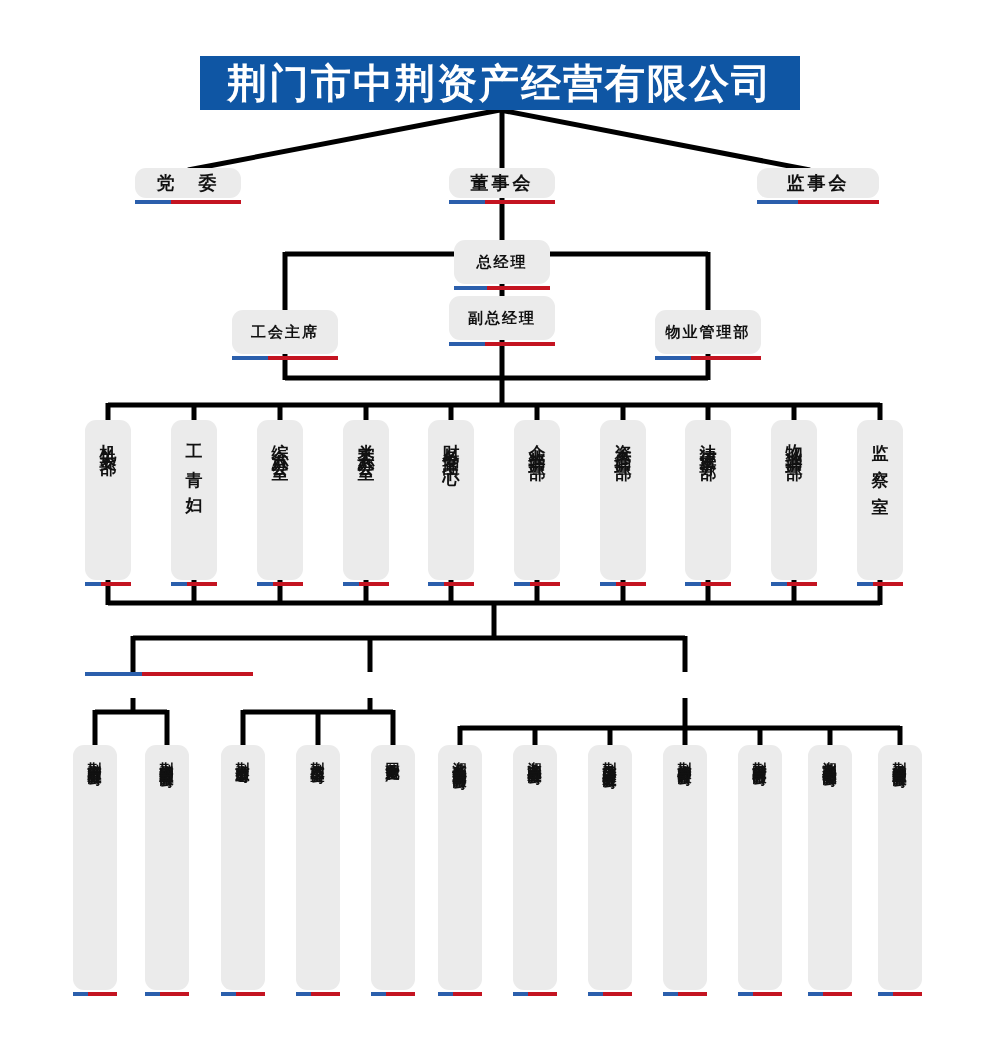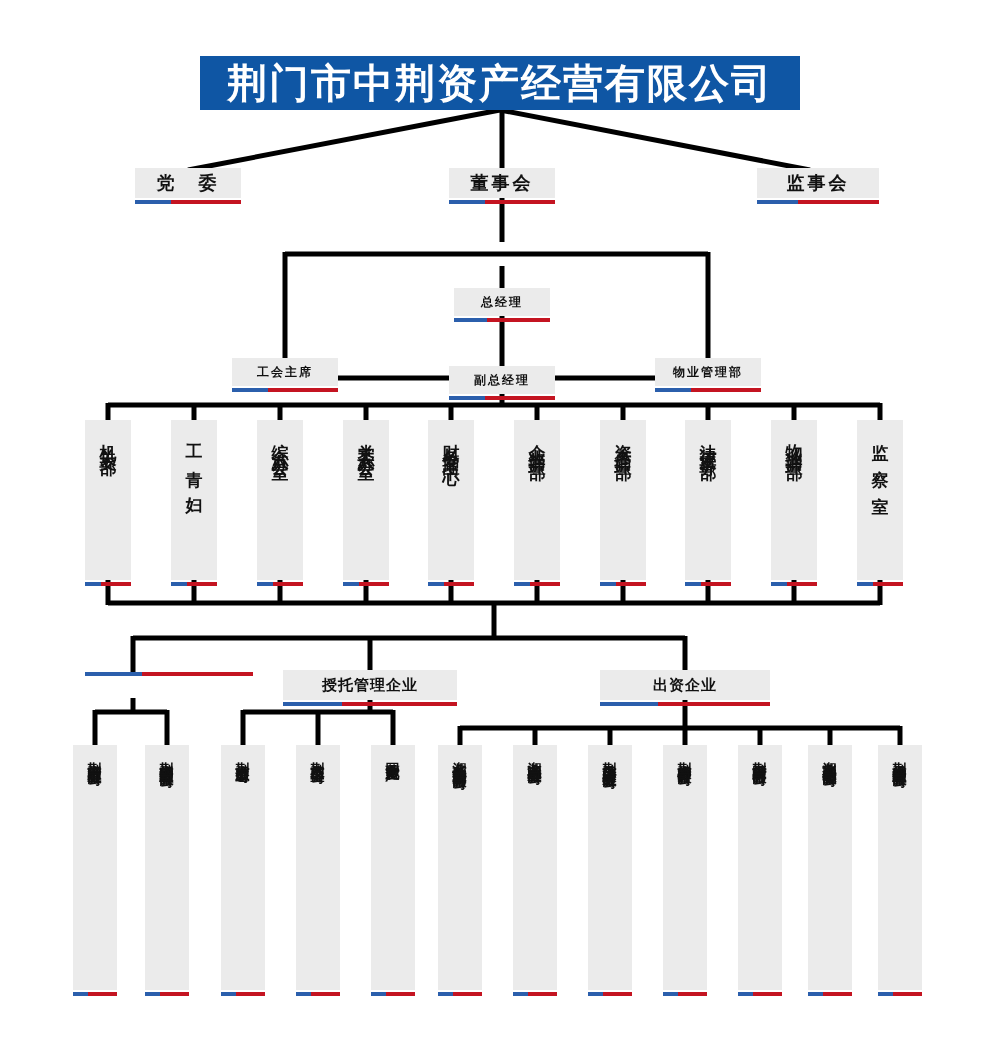--- a/index.html
+++ b/index.html
@@ -12,25 +12,25 @@
   *{margin:0;padding:0;box-sizing:border-box;}
   html,body{background:#ffffff;}
   body{font-family:"Liberation Sans","DejaVu Sans",sans-serif;}
   .canvas{position:relative;width:1000px;height:1038px;background:#ffffff;overflow:hidden;}
   svg.wires{position:absolute;left:0;top:0;z-index:1;}
   .banner{position:absolute;z-index:2;background:var(--banner_blue);color:#ffffff;
     display:flex;align-items:center;justify-content:center;
     font-weight:bold;font-size:40px;letter-spacing:2px;white-space:nowrap;}
   .node{position:absolute;z-index:2;}
   .plate{background:var(--box_gray);width:100%;display:flex;align-items:center;justify-content:center;
-    font-weight:bold;color:#111111;white-space:pre;}
+    font-weight:bold;color:#111111;white-space:pre;border-radius:11px;}
   .bicolor{height:4px;margin-top:2px;width:100%;
     background:linear-gradient(to right,var(--underline_blue) 0 34%,var(--underline_red) 34% 100%);}
   .lvl  .plate{height:30px;font-size:18px;letter-spacing:3px;}
-  .sm   .plate{height:28px;font-size:12px;letter-spacing:2px;margin-top:48px;}
+  .sm   .plate{height:44px;font-size:15px;letter-spacing:2px;}
   .grp  .plate{height:30px;font-size:15px;letter-spacing:1px;}
   .dept .plate{height:160px;writing-mode:vertical-rl;justify-content:flex-start;
     padding-top:10px;font-size:17px;letter-spacing:5px;}
   .comp .plate{height:245px;writing-mode:vertical-rl;justify-content:flex-start;
     padding-top:6px;font-size:14px;letter-spacing:1px;}
 </style>
 </head>
 <body>
 
 <div class="canvas">
@@ -111,21 +111,21 @@
 
   <div class="node sm" style="left:454px;top:240px;width:96px">
     <div class="plate">总经理</div>
     <div class="bicolor"></div>
   </div>
 
   <div class="node sm" style="left:232px;top:310px;width:106px">
     <div class="plate">工会主席</div>
     <div class="bicolor"></div>
   </div>
-  <div class="node sm" style="left:449px;top:318px;width:106px">
+  <div class="node sm" style="left:449px;top:296px;width:106px">
     <div class="plate">副总经理</div>
     <div class="bicolor"></div>
   </div>
   <div class="node sm" style="left:655px;top:310px;width:106px">
     <div class="plate">物业管理部</div>
     <div class="bicolor"></div>
   </div>
 
   <div class="node dept" style="left:85px;top:420px;width:46px">
     <div class="plate">机关支部</div>
@@ -164,28 +164,20 @@
     <div class="bicolor"></div>
   </div>
   <div class="node dept" style="left:857px;top:420px;width:46px">
     <div class="plate">监　察　室</div>
     <div class="bicolor"></div>
   </div>
 
   <div class="node grp" style="left:85px;top:670px;width:168px">
     <div class="bicolor"></div>
   </div>
-  <div class="node grp" style="left:283px;top:670px;width:174px">
-    <div class="plate">授托管理企业</div>
-    <div class="bicolor"></div>
-  </div>
-  <div class="node grp" style="left:600px;top:670px;width:170px">
-    <div class="plate">出资企业</div>
-    <div class="bicolor"></div>
-  </div>
 
   <div class="node comp" style="left:73px;top:745px;width:44px">
     <div class="plate">荆门市中荆置业有限公司</div>
     <div class="bicolor"></div>
   </div>
   <div class="node comp" style="left:145px;top:745px;width:44px">
     <div class="plate">荆门市中荆物业管理有限公司</div>
     <div class="bicolor"></div>
   </div>
 

